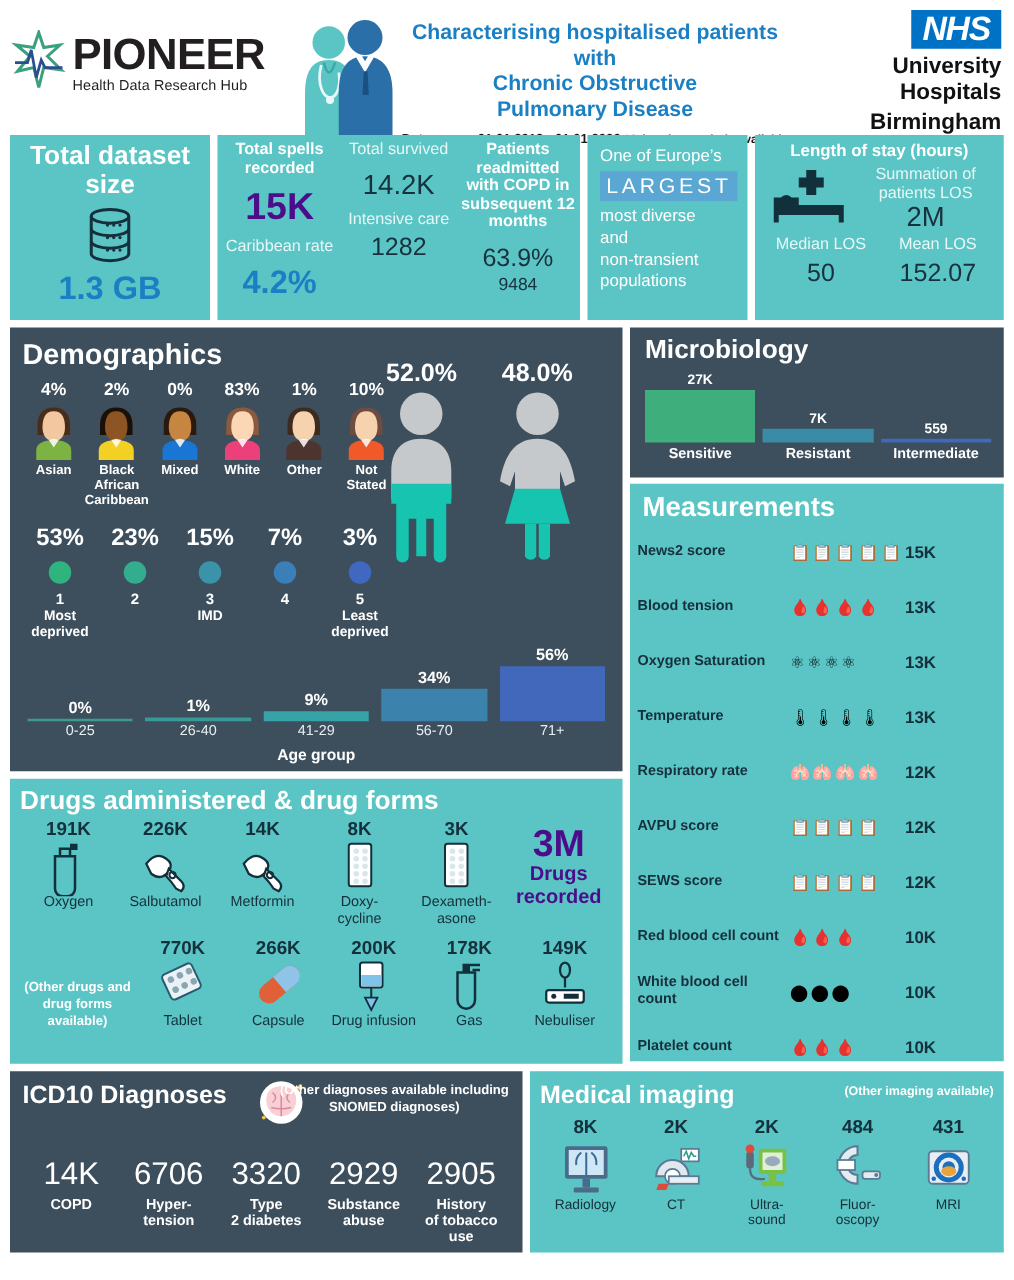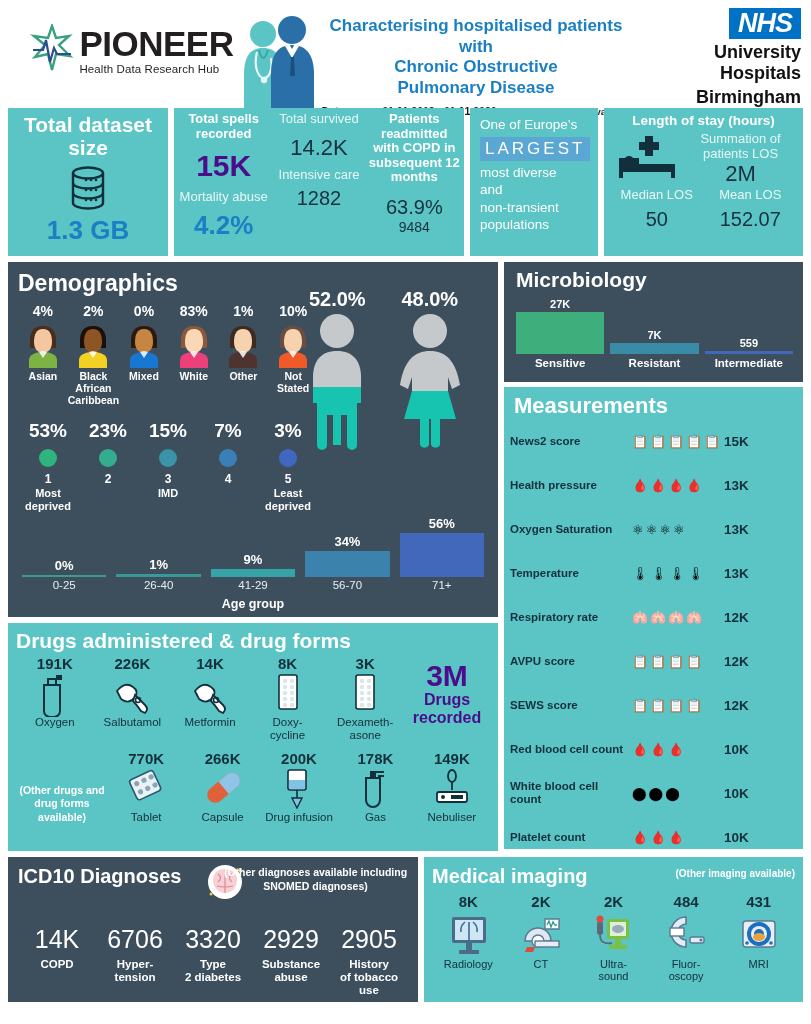--- a/index.html
+++ b/index.html
@@ -7,21 +7,21 @@
     width: 811px; height: 1024px;
     background: #ffffff;
     font-family: "Liberation Sans", sans-serif;
     overflow: hidden;
     position: relative;
   }
   .page { width:811px; height:1024px; position:relative; padding:0 8px 6px 8px; }
 
   
   .header { height:108px; position:relative; display:flex; align-items:flex-start; }
-  .logo-block { width:230px; padding-top:24px; display:flex; align-items:center; gap:4px;justify-content:flex-end; }
+  .logo-block { width:230px; padding-top:24px; display:flex; align-items:center; gap:4px; }
   .logo-mark { width:46px; height:52px; flex:0 0 46px; position:relative; }
   .logo-text { display:flex; flex-direction:column; }
   .logo-word { font-size:35px; font-weight:bold; color:#231f20; letter-spacing:-0.5px; line-height:1; }
   .logo-sub { font-size:11.5px; color:#231f20; letter-spacing:0.1px; margin-top:2px;}
 
   .doctors { width:88px; position:relative; height:108px; }
 
   .title-block { flex:1; padding-top:16px; text-align:center; }
   .title-line { color:#1b7fc4; font-weight:bold; font-size:17px; line-height:1.22; }
   .daterange { margin-top:6px; font-size:10.5px; color:#1a1a1a; font-weight:bold; white-space:nowrap;}
@@ -228,21 +228,21 @@
             </g>
         </svg>
       </div>
       <div class="val">1.3 GB</div>
     </div>
 
     <div class="card c-three">
       <div class="col3">
         <div class="lw">Total spells recorded</div>
         <div class="big-purple" style="margin-top:8px">15K</div>
-        <div class="lwl" style="margin-top:8px">Mortality abuse</div>
+        <div class="lwl" style="margin-top:8px">Caribbean rate</div>
         <div class="big-blue" style="margin-top:6px">4.2%</div>
       </div>
       <div class="col3">
         <div class="lwl">Total survived</div>
         <div class="big-dark" style="margin-top:8px">14.2K</div>
         <div class="lwl" style="margin-top:8px">Intensive care</div>
         <div class="mid-dark" style="margin-top:4px">1282</div>
       </div>
       <div class="col3">
         <div class="lw">Patients readmitted with COPD in subsequent 12 months</div>
@@ -649,21 +649,21 @@
               <div class="micons">
                 <span>📋</span>
                 <span>📋</span>
                 <span>📋</span>
                 <span>📋</span>
                 <span>📋</span>
               </div>
               <div class="mval">15K</div>
             </div>
             <div class="mrow">
-              <div class="mlabel">Health pressure</div>
+              <div class="mlabel">Blood tension</div>
               <div class="micons">
                 <span>🩸</span>
                 <span>🩸</span>
                 <span>🩸</span>
                 <span>🩸</span>
               </div>
               <div class="mval">13K</div>
             </div>
             <div class="mrow">
               <div class="mlabel">Oxygen Saturation</div>

